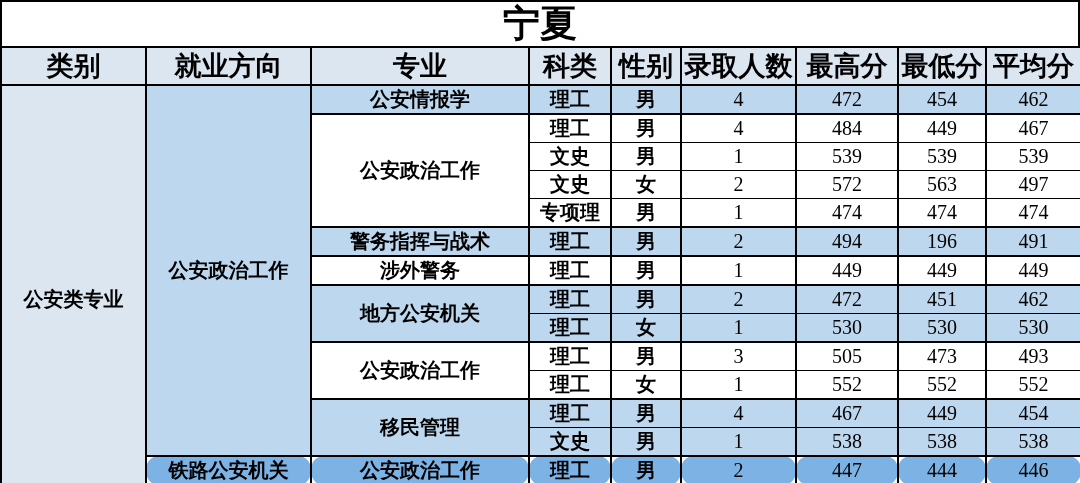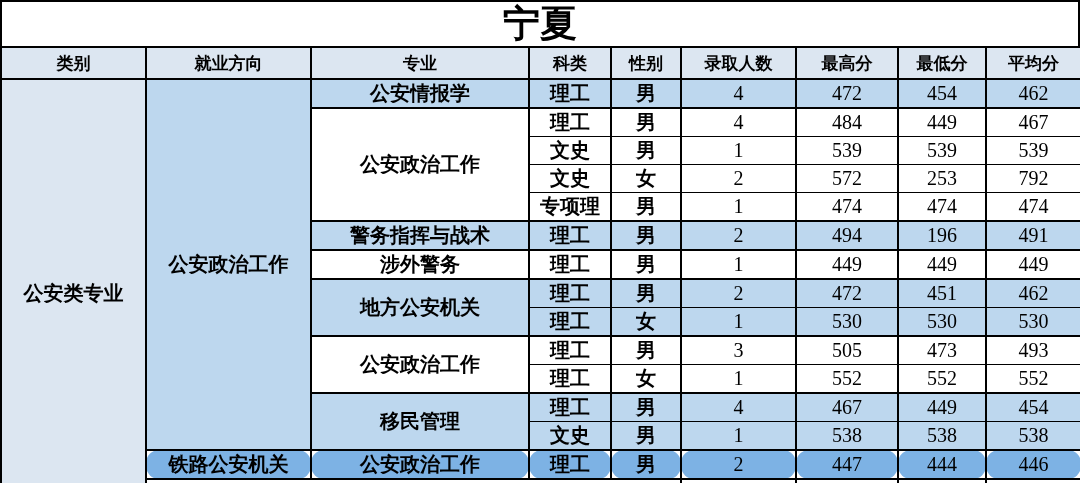--- a/index.html
+++ b/index.html
@@ -37,21 +37,21 @@
     vertical-align:middle;
     padding:0;
     font-size:20px;
     overflow:hidden;
     white-space:nowrap;
   }
   .score-table thead tr{height:32px;}
   .score-table thead th{
     background:var(--light,#dce6f1);
     font-weight:700;
-    font-size:17px;
+    font-size:27px;
     border-top:2px solid #000;
     border-bottom:2px solid #000;
   }
   .score-table tbody tr{height:27px;}
   tr.h25{height:25px;}
   .gt{border-top:2px solid #000 !important;}
   .bb2{border-bottom:2px solid #000 !important;}
   .bg-l{background:var(--light,#dce6f1);}
   .bg-b{background:var(--blue,#bdd7ee);}
   .bg-d{background:var(--dark,#7db2e4);border-radius:13px;}
@@ -119,22 +119,22 @@
         <td class="num">1</td>
         <td class="num">539</td>
         <td class="num">539</td>
         <td class="num">539</td>
       </tr>
       <tr>
         <td class="cjk">文史</td>
         <td class="cjk">女</td>
         <td class="num">2</td>
         <td class="num">572</td>
-        <td class="num">253</td>
-        <td class="num">792</td>
+        <td class="num">563</td>
+        <td class="num">497</td>
       </tr>
       <tr>
         <td class="cjk">专项理</td>
         <td class="cjk">男</td>
         <td class="num">1</td>
         <td class="num">474</td>
         <td class="num">474</td>
         <td class="num">474</td>
       </tr>
 

